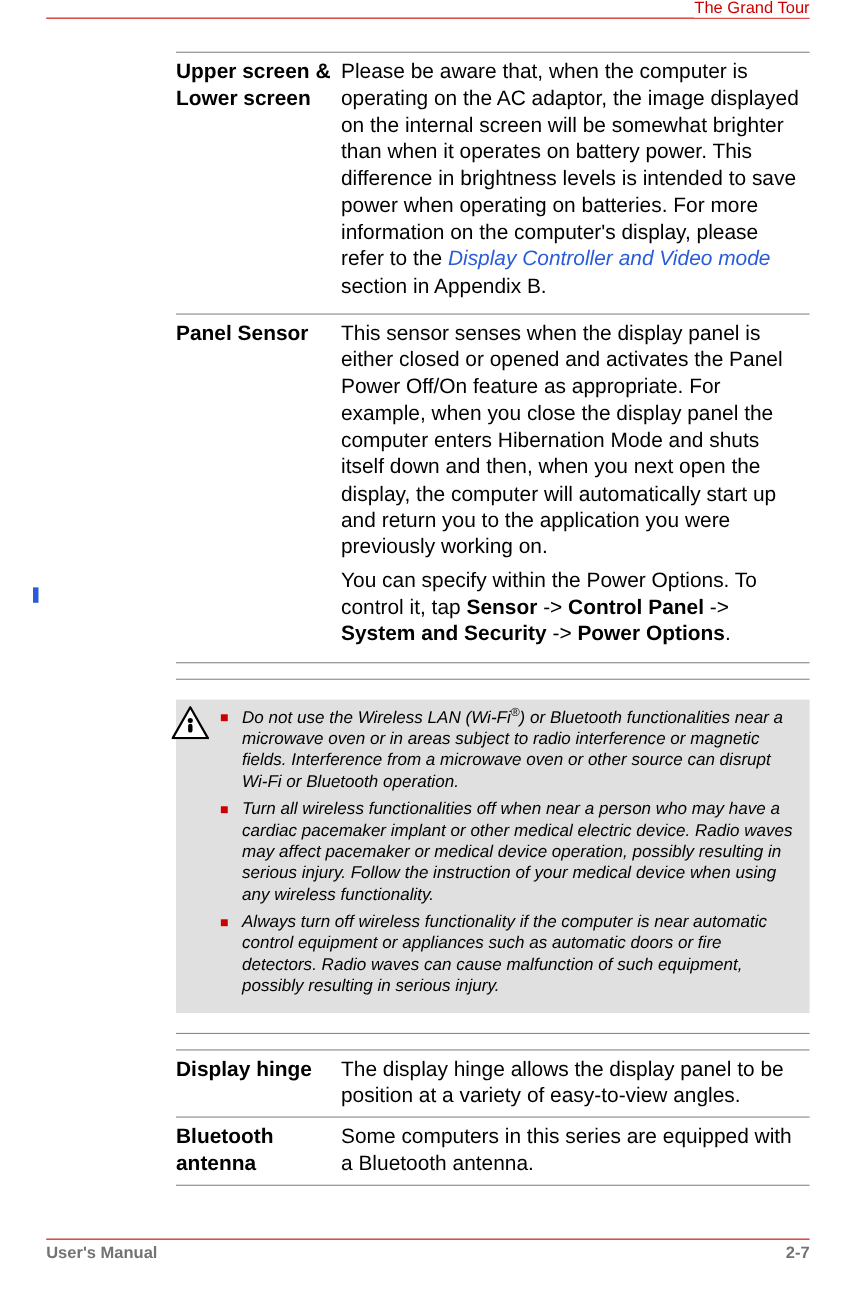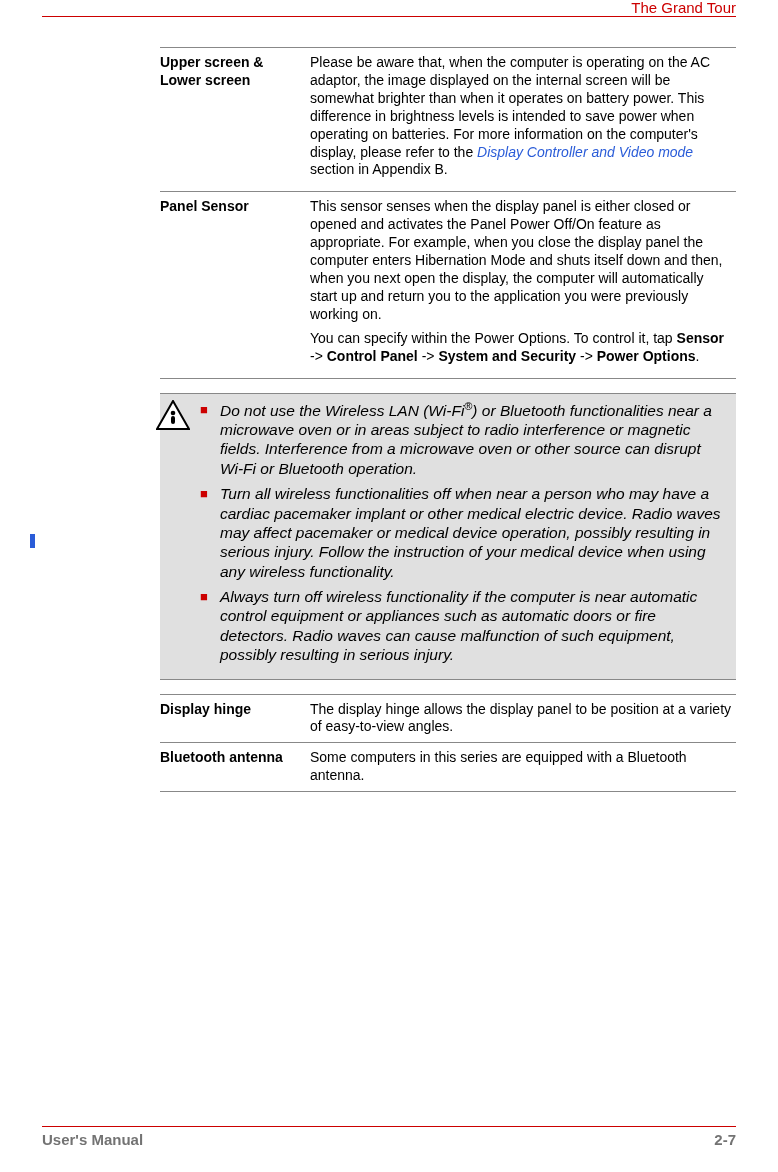--- a/index.html
+++ b/index.html
@@ -45,35 +45,35 @@
   }
   .def-table tr {
     border-top: 1.5px solid #888;
   }
   .def-table tr:last-child {
     border-bottom: 1.5px solid #888;
   }
   .def-table td {
     vertical-align: top;
     padding: 6px 4px 6px 0;
-    font-size: 14px;
+    font-size: 19px;
     line-height: 1.28;
   }
   .def-table td.term {
     width: 150px;
     font-weight: bold;
   }
   .def-table td.desc p { margin-bottom: 6px; }
   .link { color: #2a5cd8; font-style: italic; }
   .bold { font-weight: bold; }
   .caution-wrap {
     margin: 14px 0 14px 0;
     border-top: 1.5px solid #888;
     border-bottom: 1.5px solid #888;
-    padding: 0 0;
+    padding: 18px 0;
     position: relative;
   }
   .caution-body {
     background: #e0e0e0;
     margin-left: 0;
     padding: 6px 8px 8px 40px;
     font-style: italic;
     font-size: 15.5px;
     line-height: 1.25;
     position: relative;

